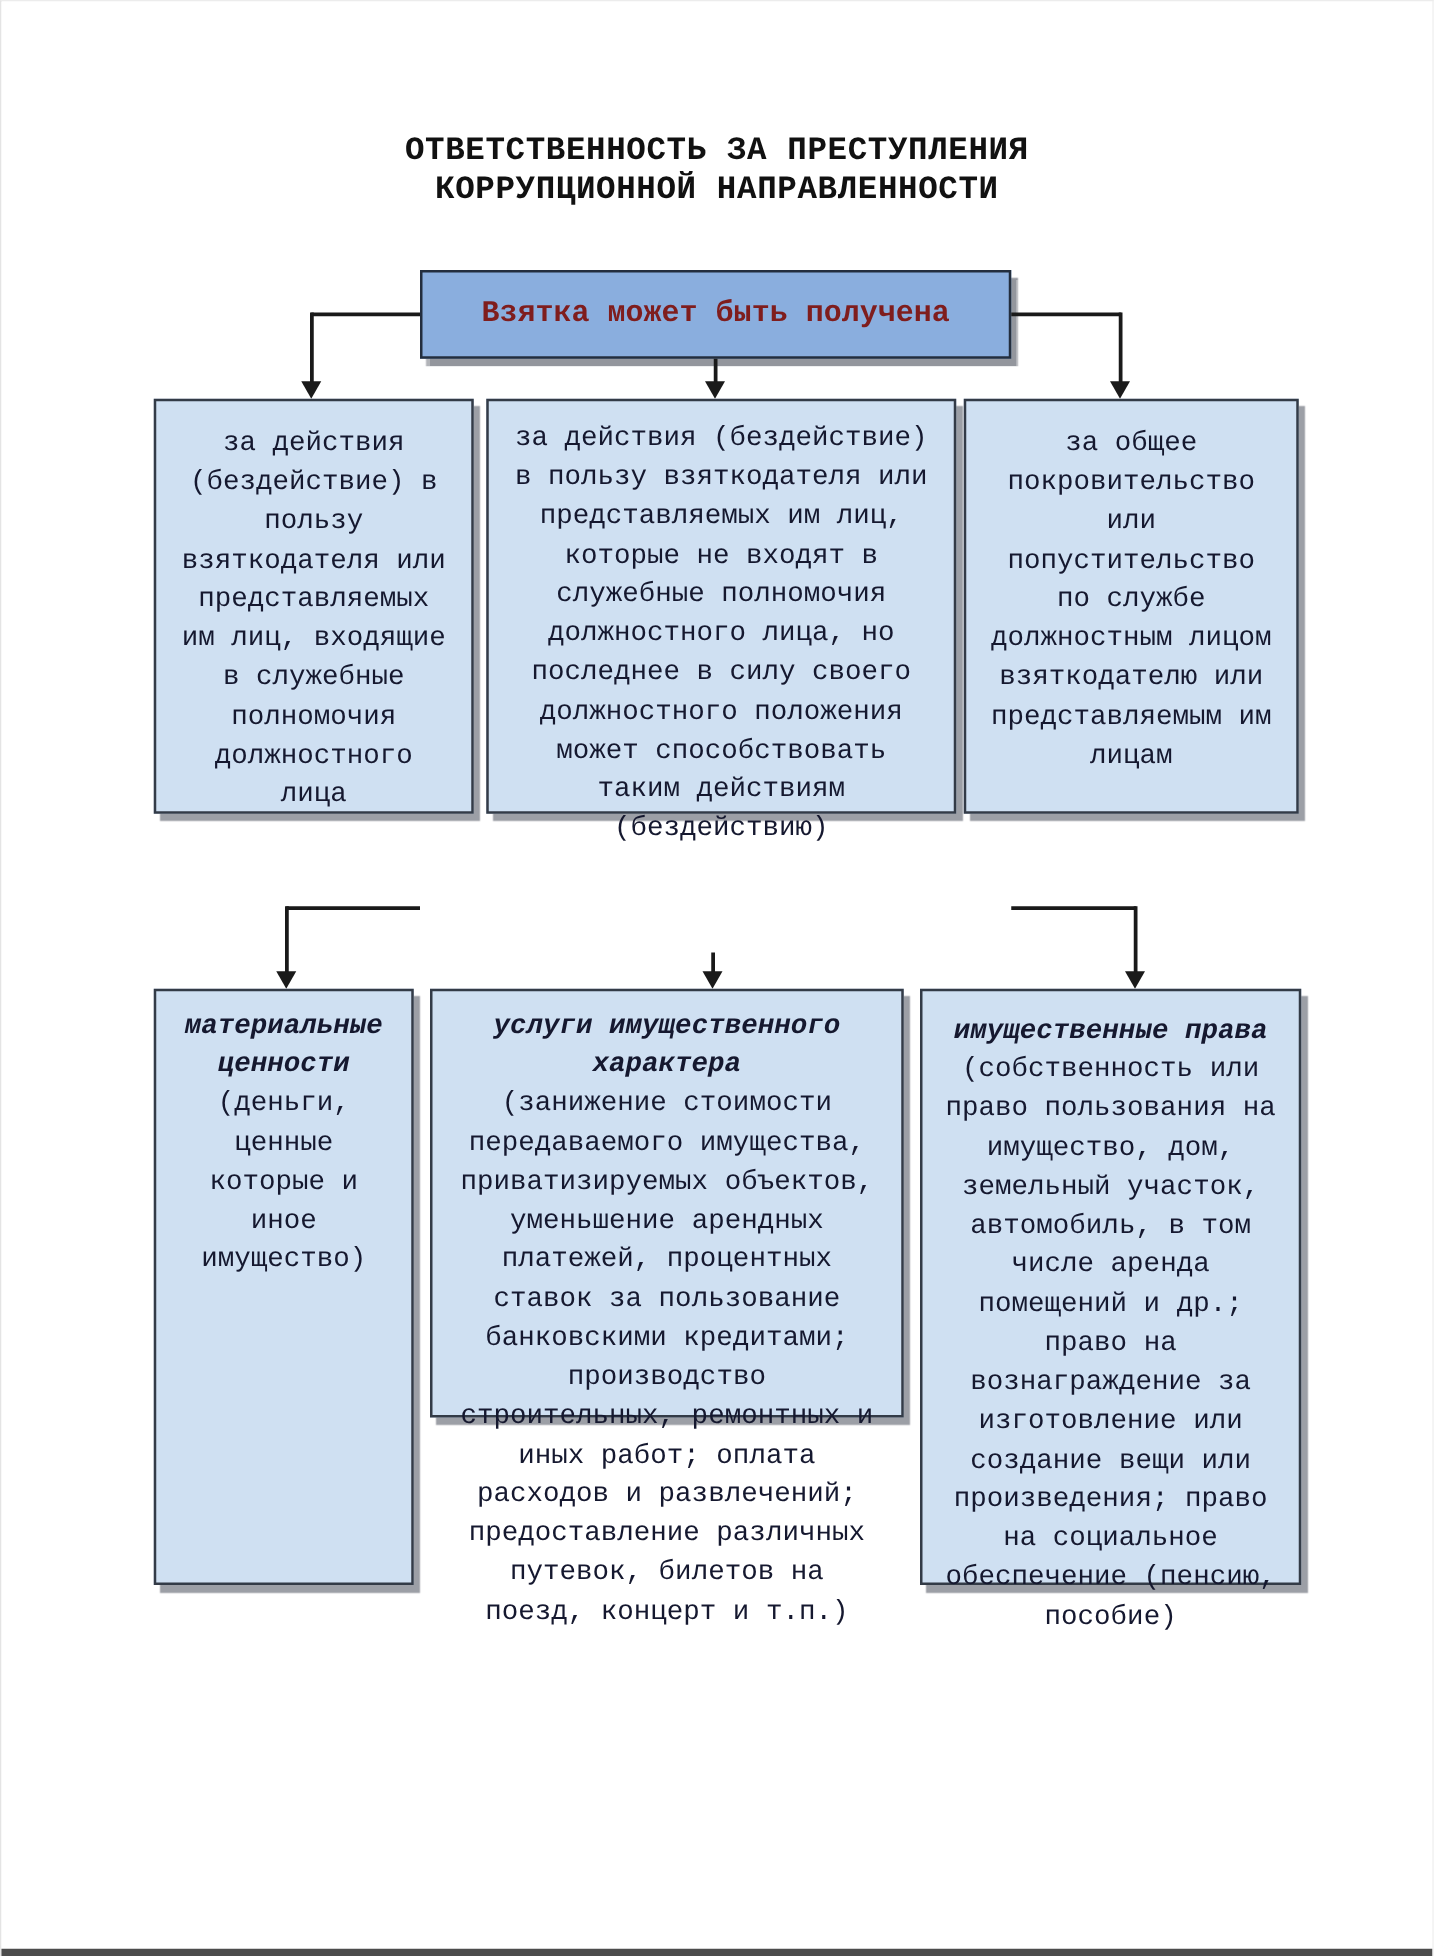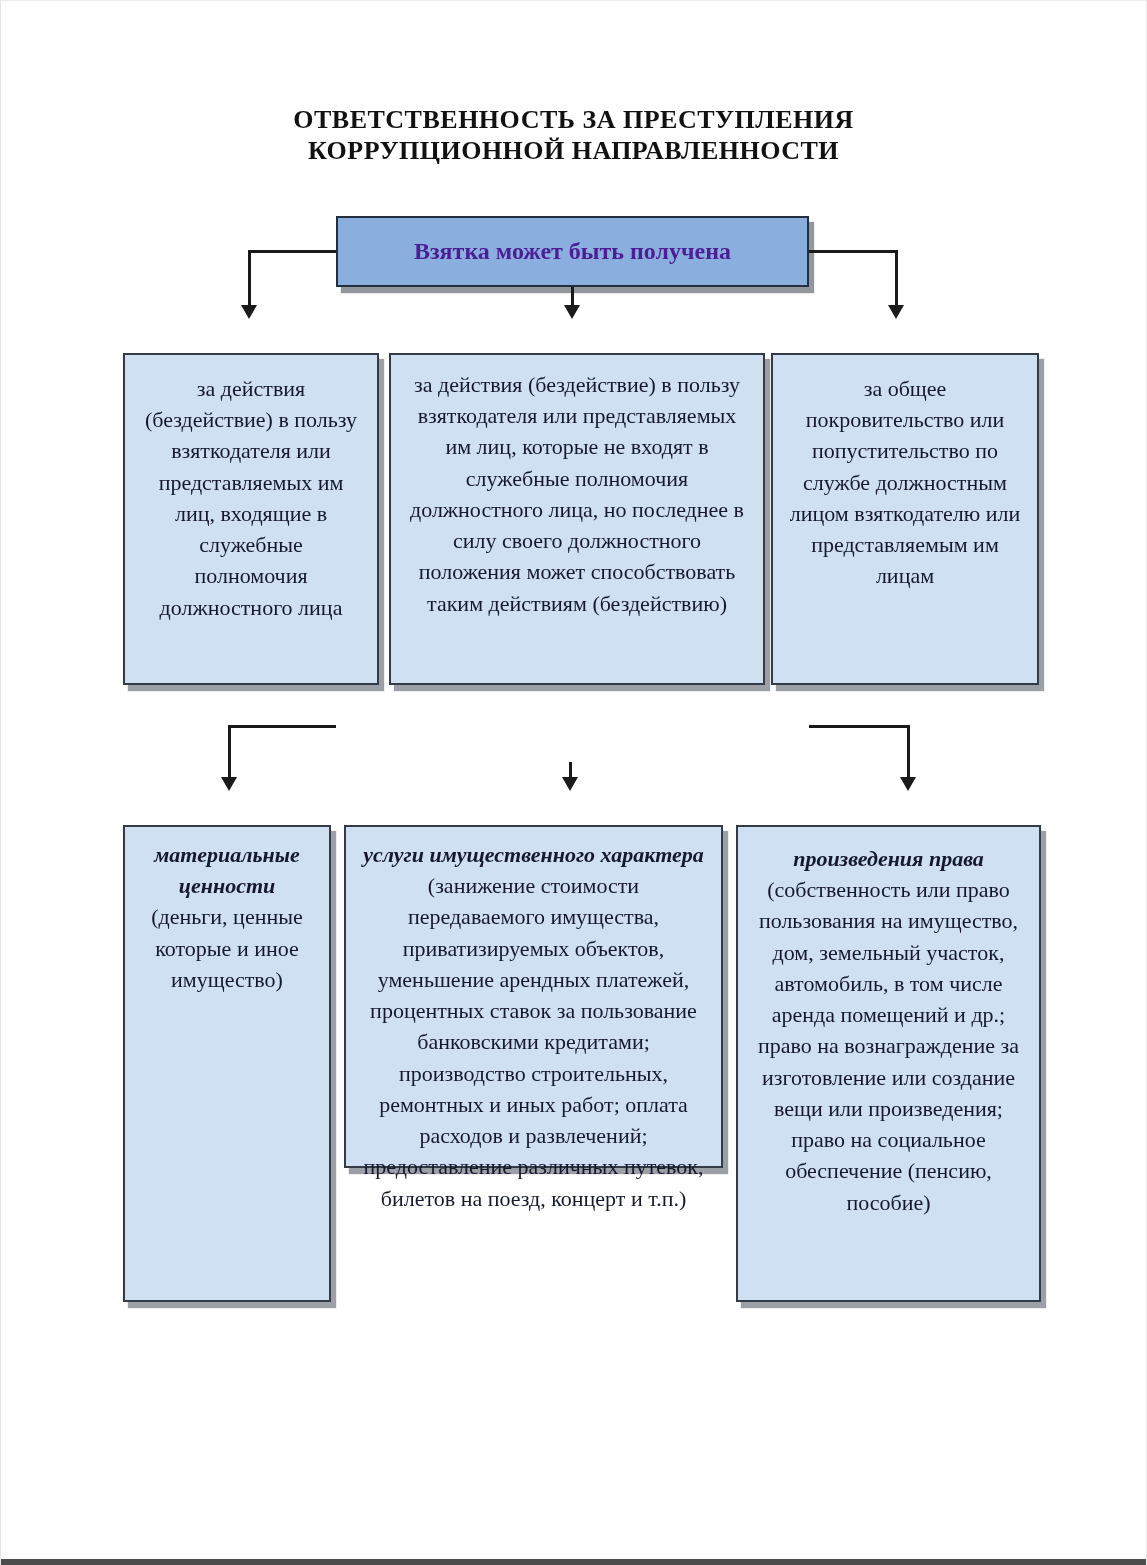--- a/index.html
+++ b/index.html
@@ -1,20 +1,20 @@
 <!DOCTYPE html>
 <html><head>
 <meta charset="utf-8">
 <style>
   html,body{margin:0;padding:0;background:#ffffff;}
   .canvas{
     position:relative;
     width:1147px;height:1565px;
     background:#ffffff;
-    font-family:Liberation Serif, serif;
+    font-family:Liberation Mono, monospace;
     overflow:hidden;
     border-top:1px solid #ececec;
     border-left:1px solid #e4e4e4;
     border-right:1px solid #ececec;
     box-sizing:border-box;
   }
   .bottom-bar{
     position:absolute;left:0;bottom:0;width:100%;height:6px;
     background:#4c4c4c;
   }
@@ -24,31 +24,30 @@
     letter-spacing:.5px;color:#111111;line-height:1.18;
   }
   .hdr-box{
     position:absolute;left:335px;width:473px;height:71px;
     background:#8aaede;border:2px solid #232e3e;
     box-shadow:5px 6px 1px rgba(75,80,92,.6);
     display:flex;align-items:center;justify-content:center;
     box-sizing:border-box;
   }
   .hdr-box span{
-    font-weight:bold;font-size:24px;color:#4c1d95;
+    font-weight:bold;font-size:24px;color:#7f1d1d;
   }
   .child-box{
     position:absolute;
     background:#cfe0f2;border:2px solid #333b47;
     box-shadow:5px 6px 1px rgba(75,80,92,.55);
     box-sizing:border-box;
     text-align:center;color:#15182f;
     font-size:22px;line-height:1.42;
     padding:12px 16px;
-    margin-top:34px;
   }
   .child-box .box-title{
     font-weight:bold;font-style:italic;
   }
   .hline,.vline{position:absolute;background:#1a1a1a;}
   .hline{height:3px;}
   .vline{width:3px;}
   .arrow-down{
     position:absolute;width:0;height:0;
     border-left:8px solid transparent;
@@ -109,18 +108,18 @@
     <div class="box-title">материальные ценности</div>
     <div class="box-body">(деньги, ценные которые и иное имущество)</div>
   </div>
 
   <div class="child-box" style="left:343px;top:790px;width:379px;height:343px;">
     <div class="box-title">услуги имущественного характера</div>
     <div class="box-body">(занижение стоимости передаваемого имущества, приватизируемых объектов, уменьшение арендных платежей, процентных ставок за пользование банковскими кредитами; производство строительных, ремонтных и иных работ; оплата расходов и развлечений; предоставление различных путевок, билетов на поезд, концерт и т.п.)</div>
   </div>
 
   <div class="child-box" style="left:735px;top:790px;width:305px;height:477px;padding-top:16px;">
-    <div class="box-title">произведения права</div>
+    <div class="box-title">имущественные права</div>
     <div class="box-body">(собственность или право пользования на имущество, дом, земельный участок, автомобиль, в том числе аренда помещений и др.; право на вознаграждение за изготовление или создание вещи или произведения; право на социальное обеспечение (пенсию, пособие)</div>
   </div>
 
   <div class="bottom-bar"></div>
 </div>
 
 </body></html>

